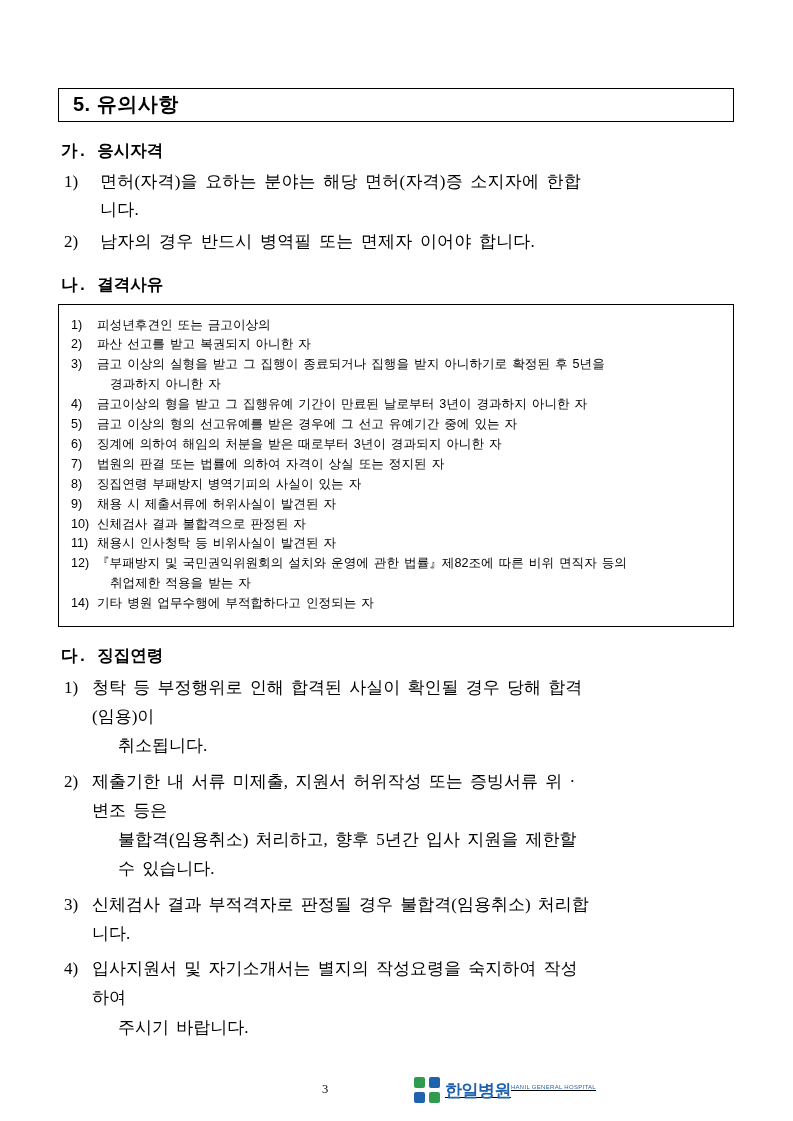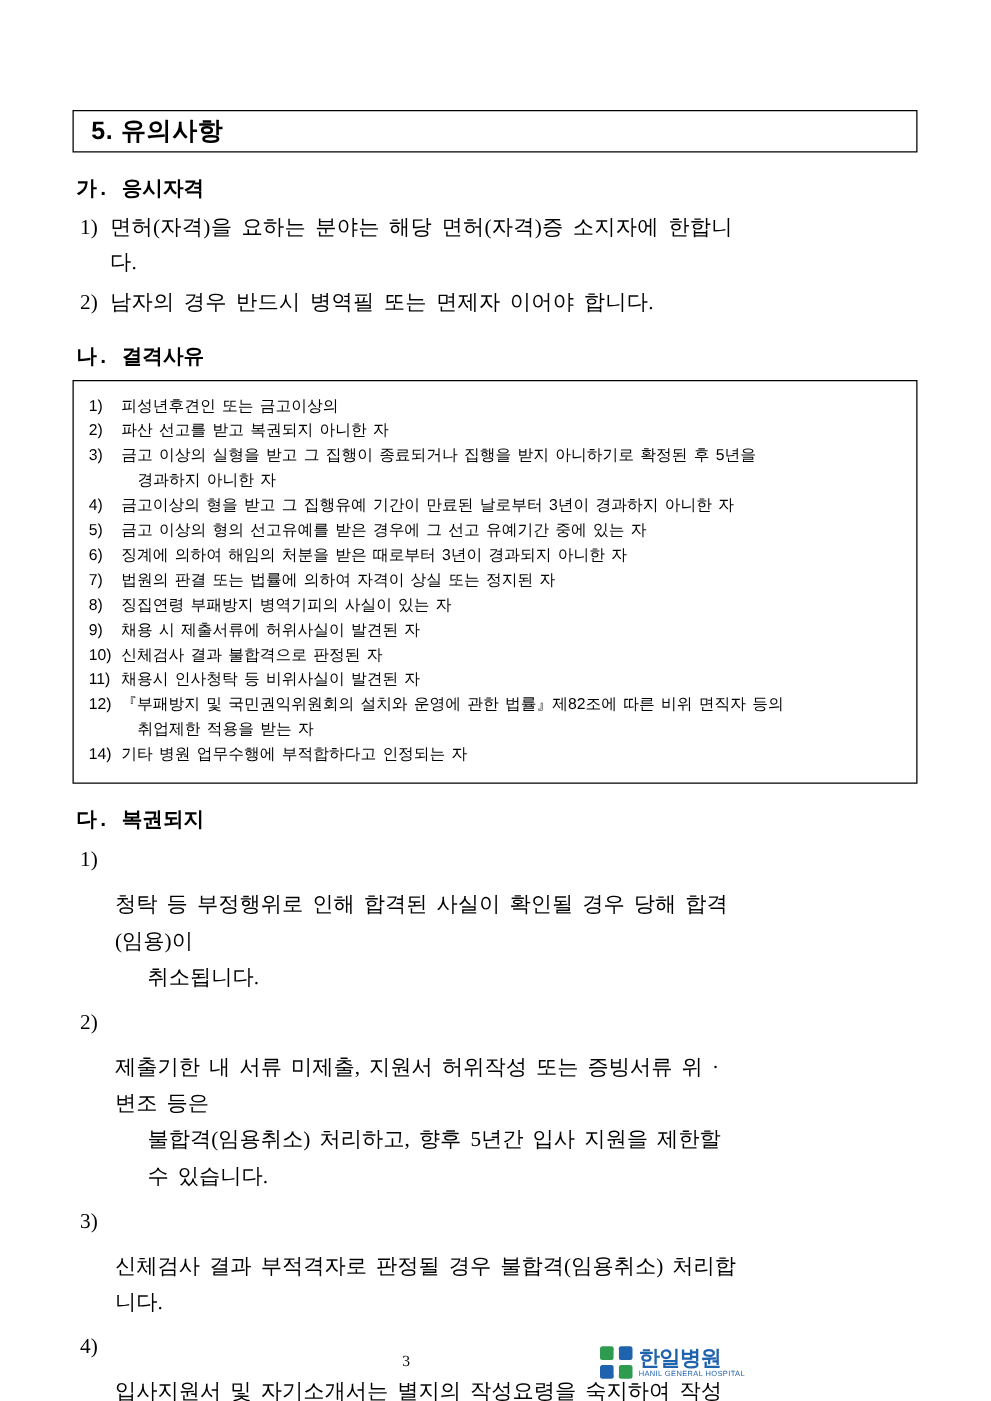--- a/index.html
+++ b/index.html
@@ -68,21 +68,21 @@
     width: 26px;
     flex: 0 0 26px;
     text-align: left;
     padding-left: 2px;
     box-sizing: border-box;
   }
   .slist li .txt {
     flex: 1 1 auto;
     letter-spacing: 0.2px;
   }
-  .spaced .txt { word-spacing: 3px; }
+  .spaced .txt { word-spacing: 3px; margin-left: 12px; }
 
   
   .box {
     border: 1px solid #000;
     box-sizing: border-box;
     width: 676px;
     padding: 11px 14px 12px 12px;
     margin-top: 8px;
   }
   .box ol {
@@ -124,21 +124,20 @@
     align-items: flex-start;
     margin-bottom: 6px;
   }
   .clist li .num {
     flex: 0 0 28px;
     width: 28px;
   }
   .clist li .txt {
     flex: 1 1 auto;
     word-spacing: 3px;
-    margin-top: 36px;
   }
   .clist li .txt .cont {
     display: block;
     padding-left: 26px;
   }
 
   
   .page-number {
     position: absolute;
     left: 0;
@@ -178,22 +177,23 @@
     background: #ffffff;
   }
   .logo-mark .cross-h {
     position: absolute;
     left: 3px; top: 11px;
     width: 20px; height: 4px;
     background: #ffffff;
   }
   .logo-text {
     display: flex;
-    flex-direction: column;
+    flex-direction: row;
     line-height: 1;
+    text-decoration: underline;
   }
   .logo-ko {
     font-family: "Liberation Sans", sans-serif;
     font-weight: bold;
     font-size: 17px;
     color: #1f62ad;
     letter-spacing: -0.5px;
   }
   .logo-en {
     font-family: "Liberation Sans", sans-serif;
@@ -281,21 +281,21 @@
           <span class="cont">취업제한 적용을 받는 자</span>
         </span>
       </li>
       <li>
         <span class="num">14)</span>
         <span class="txt"><span>기타 병원 업무수행에 부적합하다고 인정되는 자</span></span>
       </li>
     </ol>
   </div>
 
-  <div class="sub-head">다. 복권되지</div>
+  <div class="sub-head">다. 징집연령</div>
   <ul class="clist">
     <li>
       <span class="num">1)</span>
       <span class="txt">
         <span>청탁 등 부정행위로 인해 합격된 사실이 확인될 경우 당해 합격(임용)이</span>
         <span class="cont">취소됩니다.</span>
       </span>
     </li>
     <li>
       <span class="num">2)</span>

